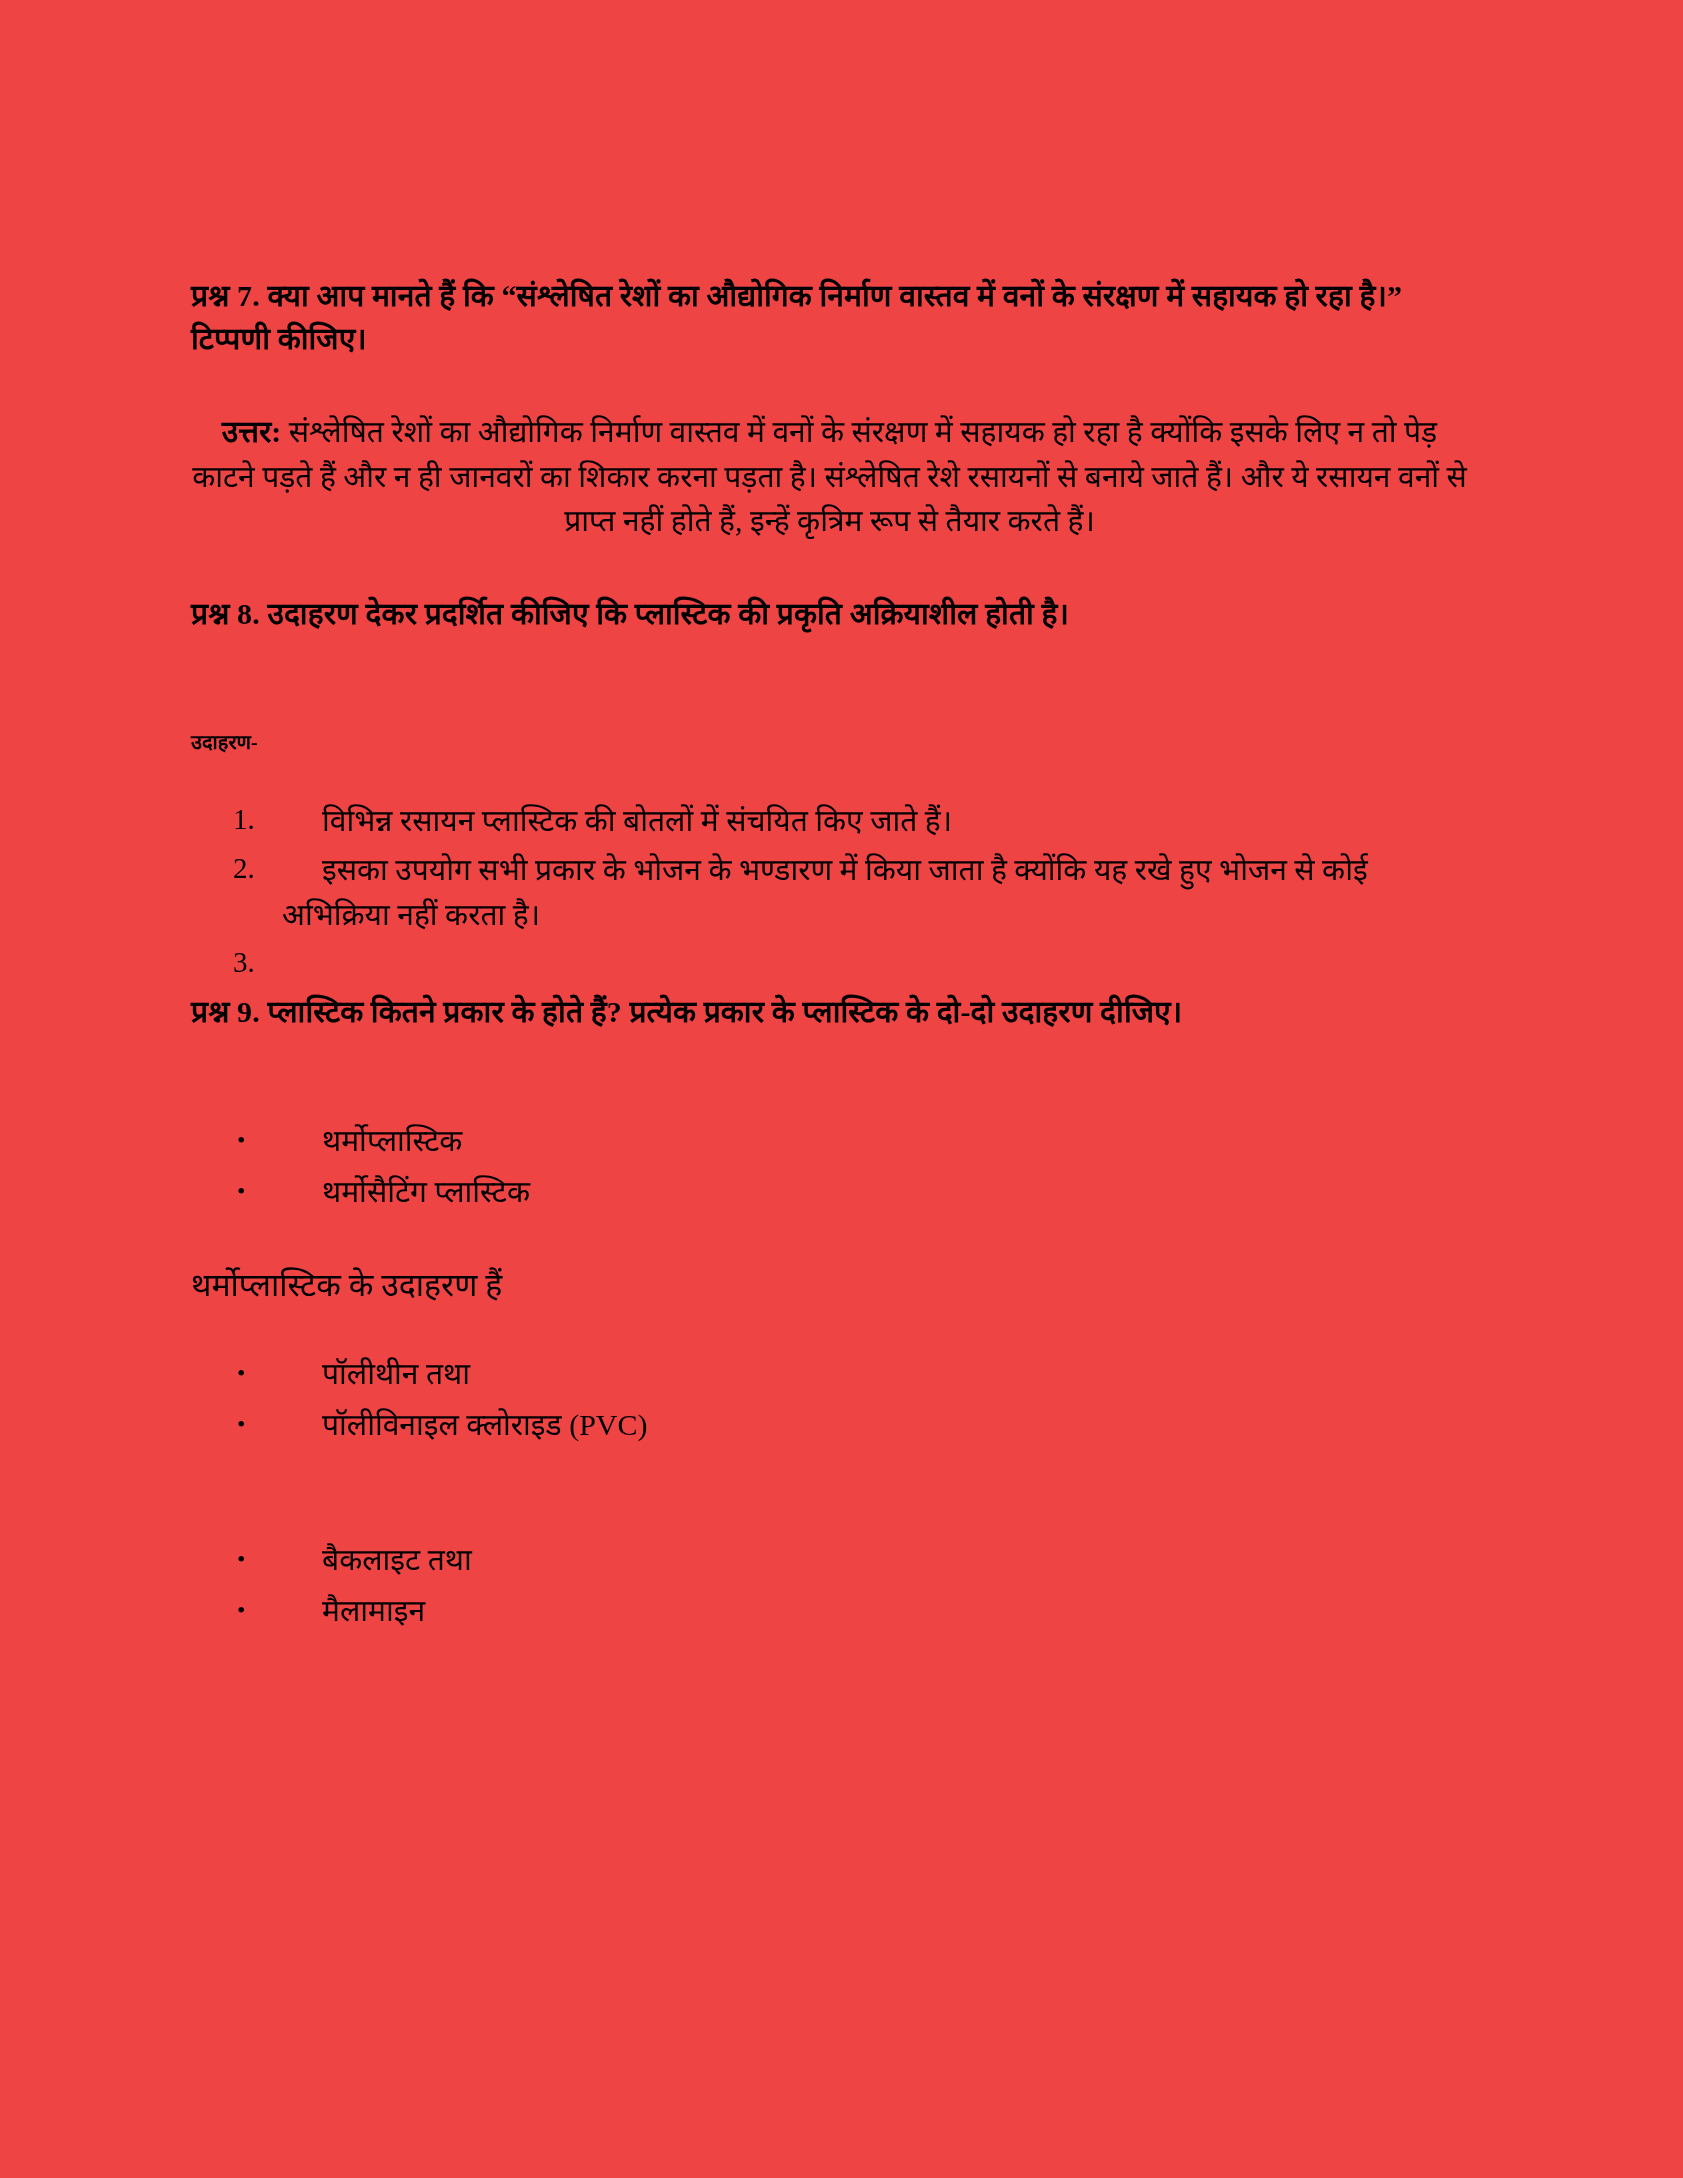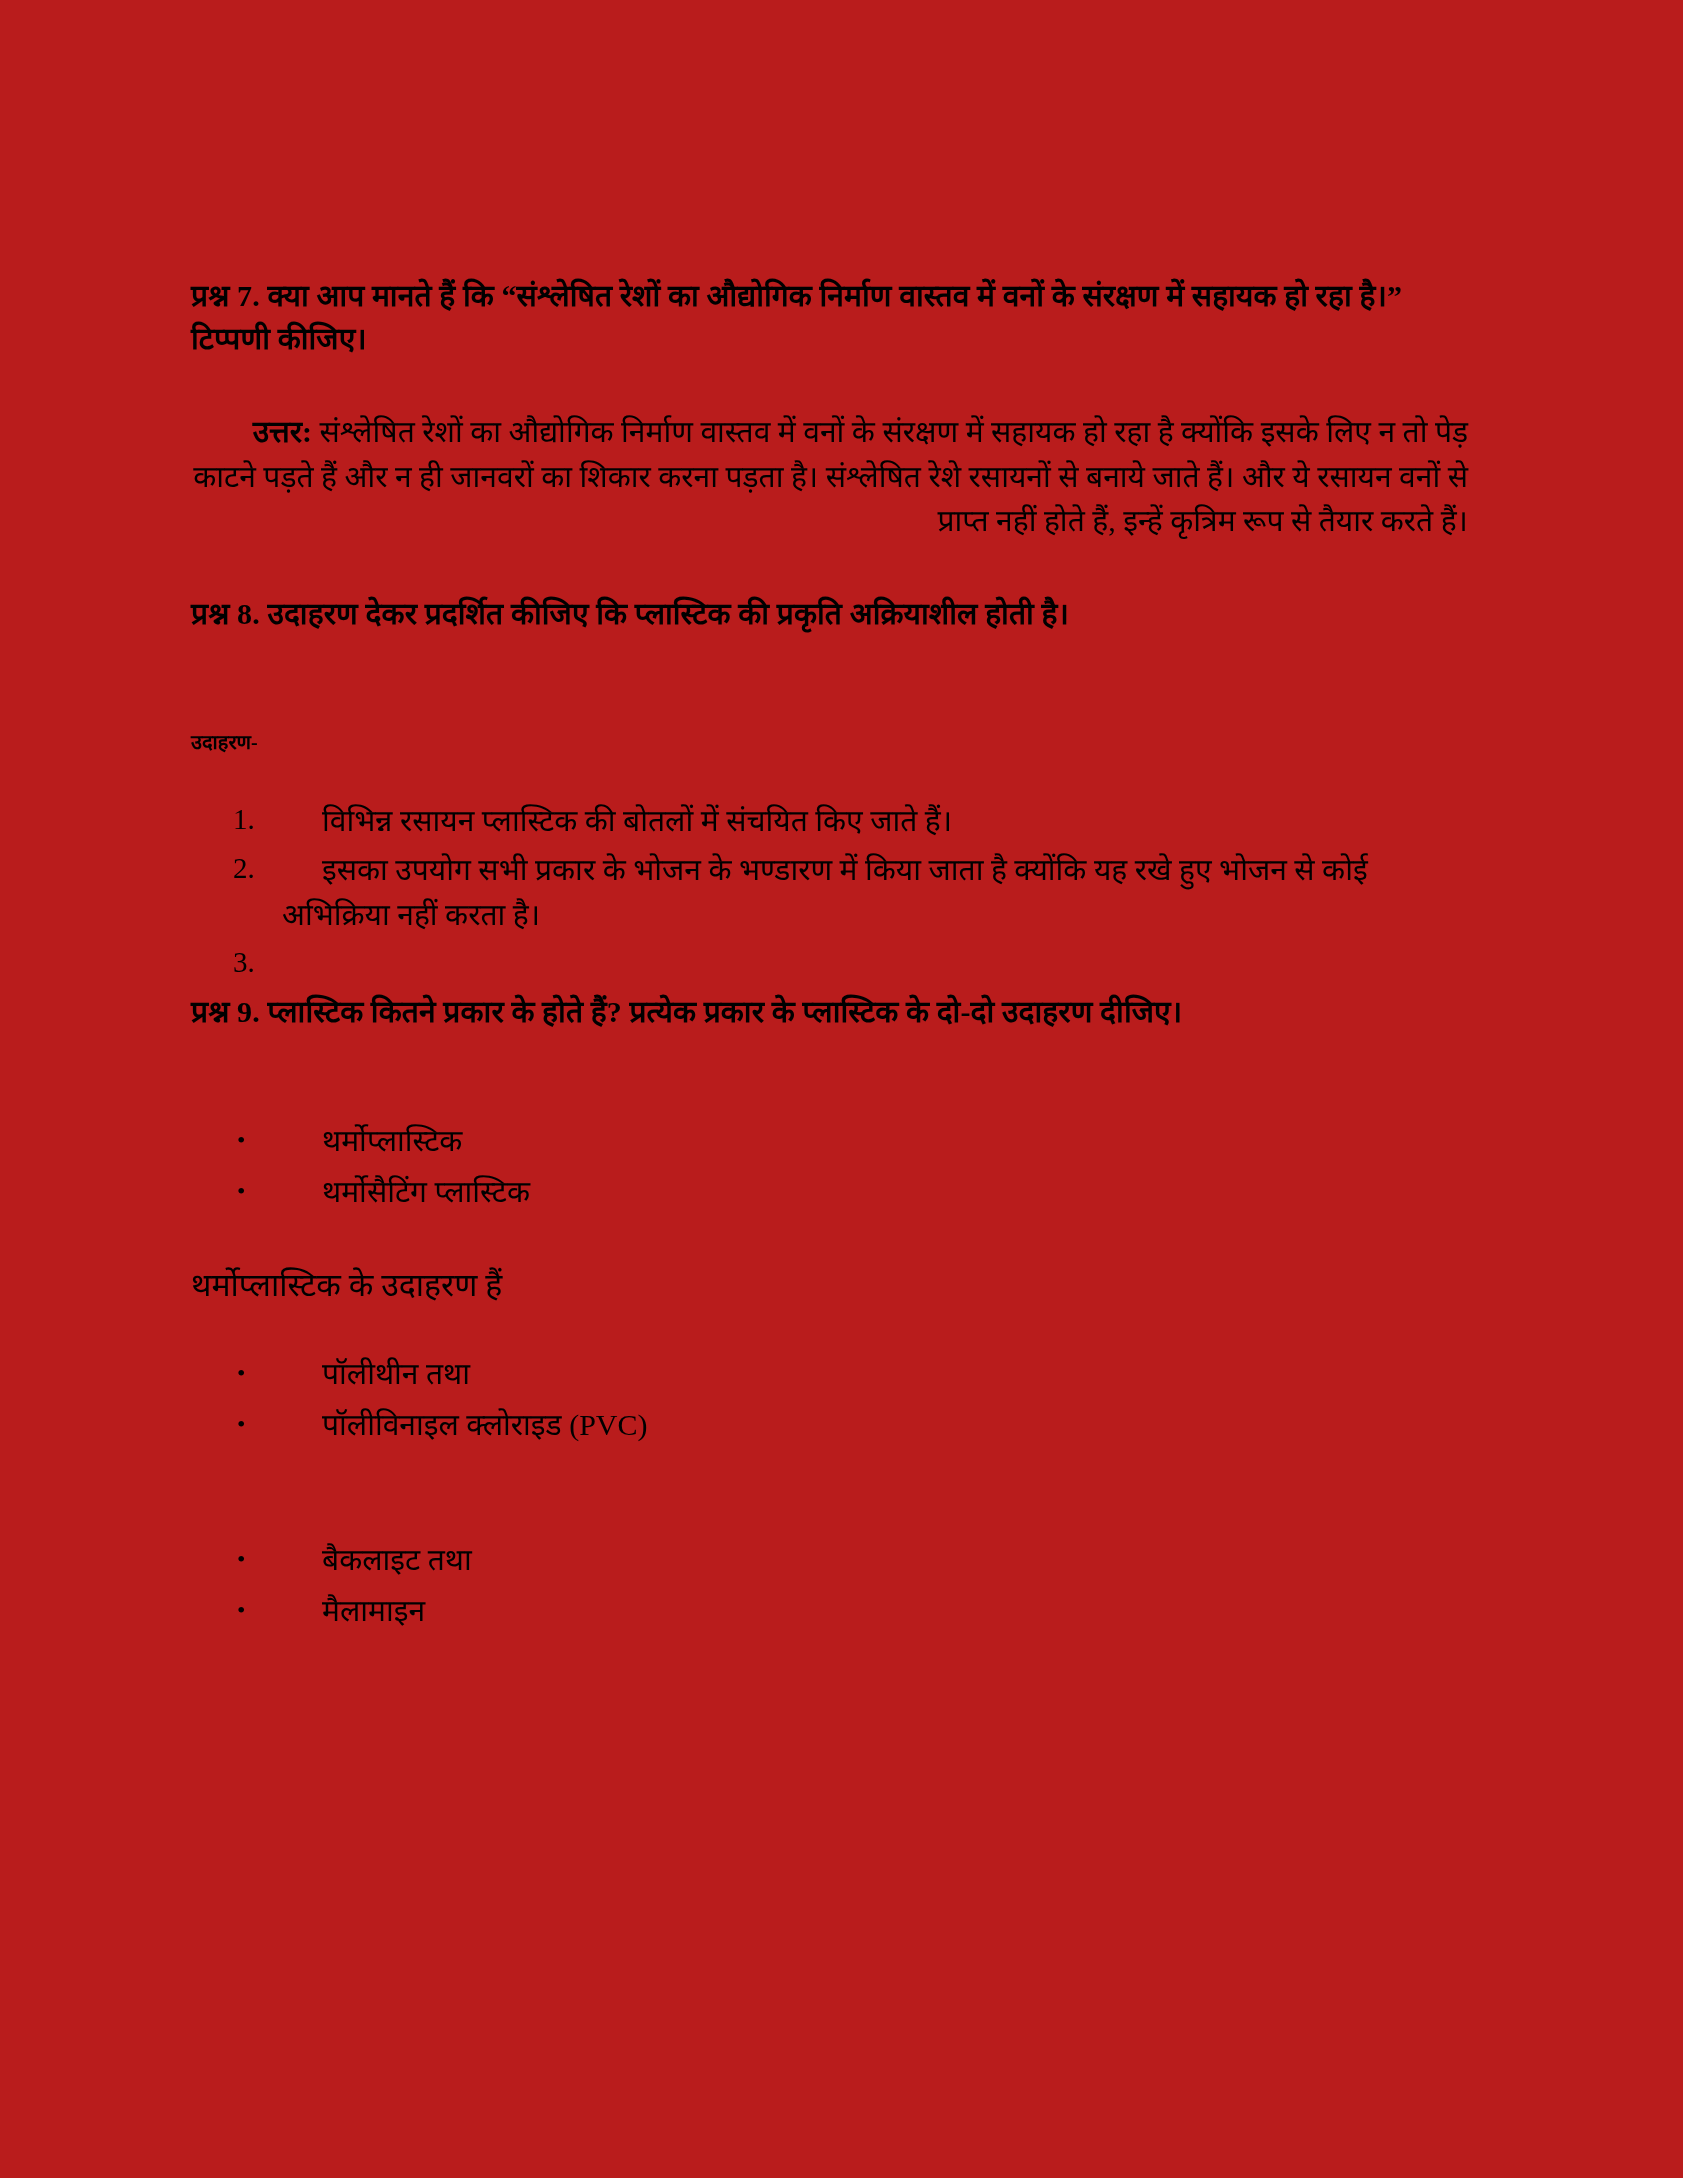--- a/index.html
+++ b/index.html
@@ -12,21 +12,21 @@
     width: 1683px;
     height: 2178px;
     font-family: "Liberation Serif", "DejaVu Serif", serif;
     color: #000000;
     -webkit-font-smoothing: antialiased;
   }
   .page {
     position: relative;
     width: 1683px;
     height: 2178px;
-    background: #b91c1c;
+    background: #ef4444;
     box-sizing: border-box;
     padding-left: 38px;
   }
   .content {
     position: absolute;
     left: 191px;
     top: 275px;
     width: 1277px;
   }
 
@@ -36,21 +36,21 @@
     font-size: 30px;
     line-height: 1.42;
     letter-spacing: 0.1px;
     margin: 0 0 0 0;
     text-align: left;
   }
   .answer {
     font-size: 30px;
     line-height: 1.48;
     margin: 0;
-    text-align: right;
+    text-align: center;
   }
   .answer .lead {
     font-weight: bold;
   }
   .plain {
     font-size: 32px;
     line-height: 1.48;
     margin: 0;
   }
   .sub-heading {

